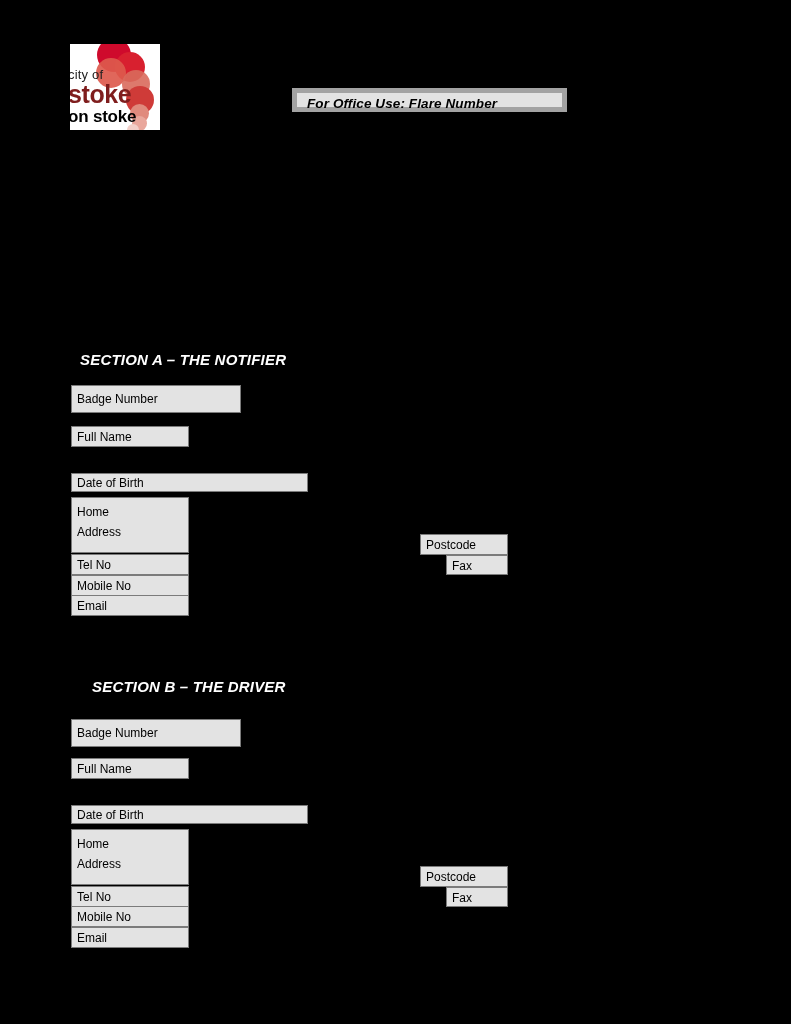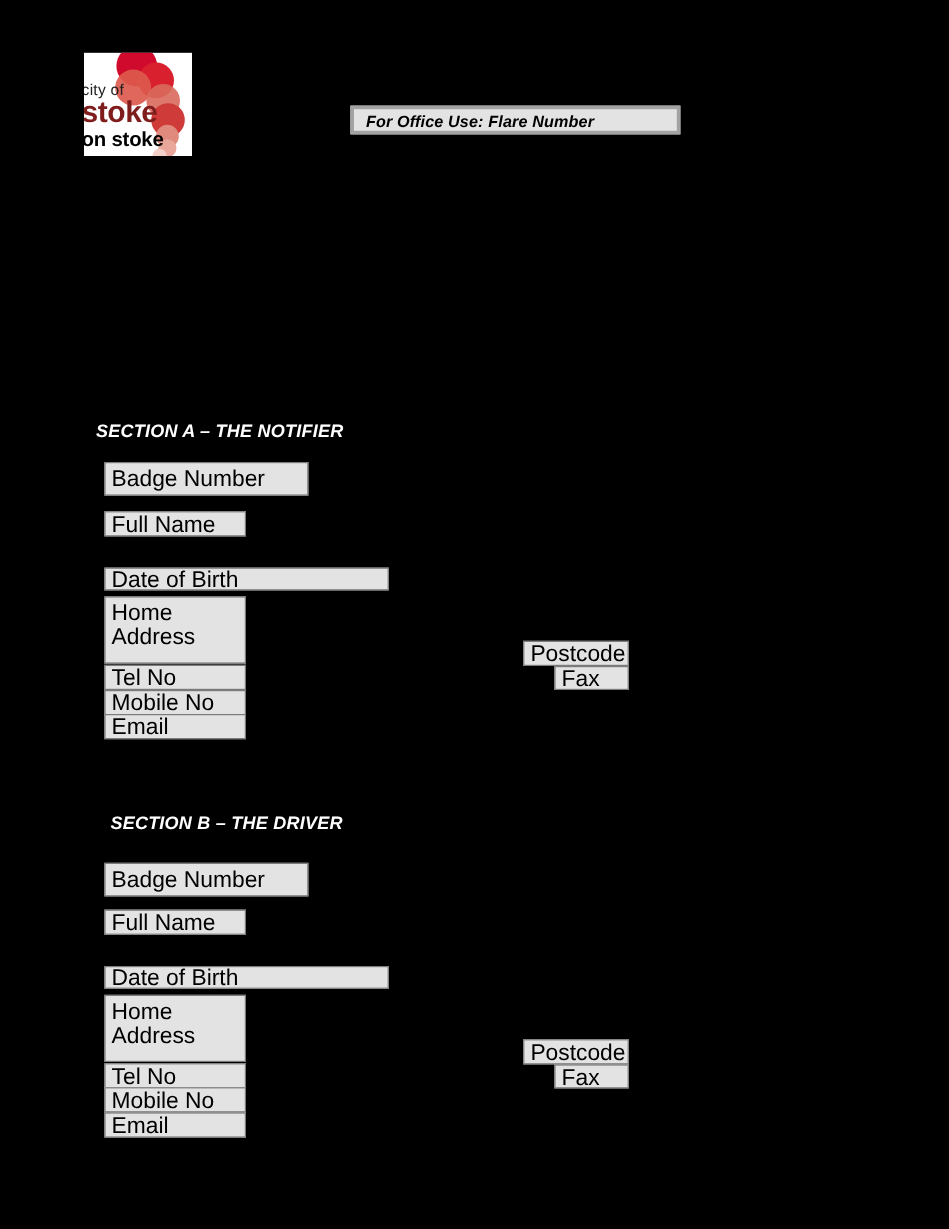--- a/index.html
+++ b/index.html
@@ -68,35 +68,34 @@
     color: #000000;
   }
 
   
   .field {
     position: absolute;
     background: #e3e3e3;
     border: 1px solid #7b7b7b;
     box-sizing: border-box;
     color: #000000;
-    font-size: 19px;
+    font-size: 12px;
     line-height: 19px;
     padding: 1px 0 1px 5px;
     white-space: pre-line;
-    margin-left: 16px;
   }
 
   .office-box {
     position: absolute;
     left: 292px;
     top: 88px;
     width: 275px;
     height: 24px;
     background: #e3e3e3;
-    border: 3px solid #a3a3a3;
+    border: 5px solid #a3a3a3;
     box-sizing: border-box;
     color: #000000;
     font-size: 13.5px;
     font-weight: bold;
     font-style: italic;
     padding: 3px 0 0 10px;
     letter-spacing: 0.1px;
   }
 
   .section-title {

